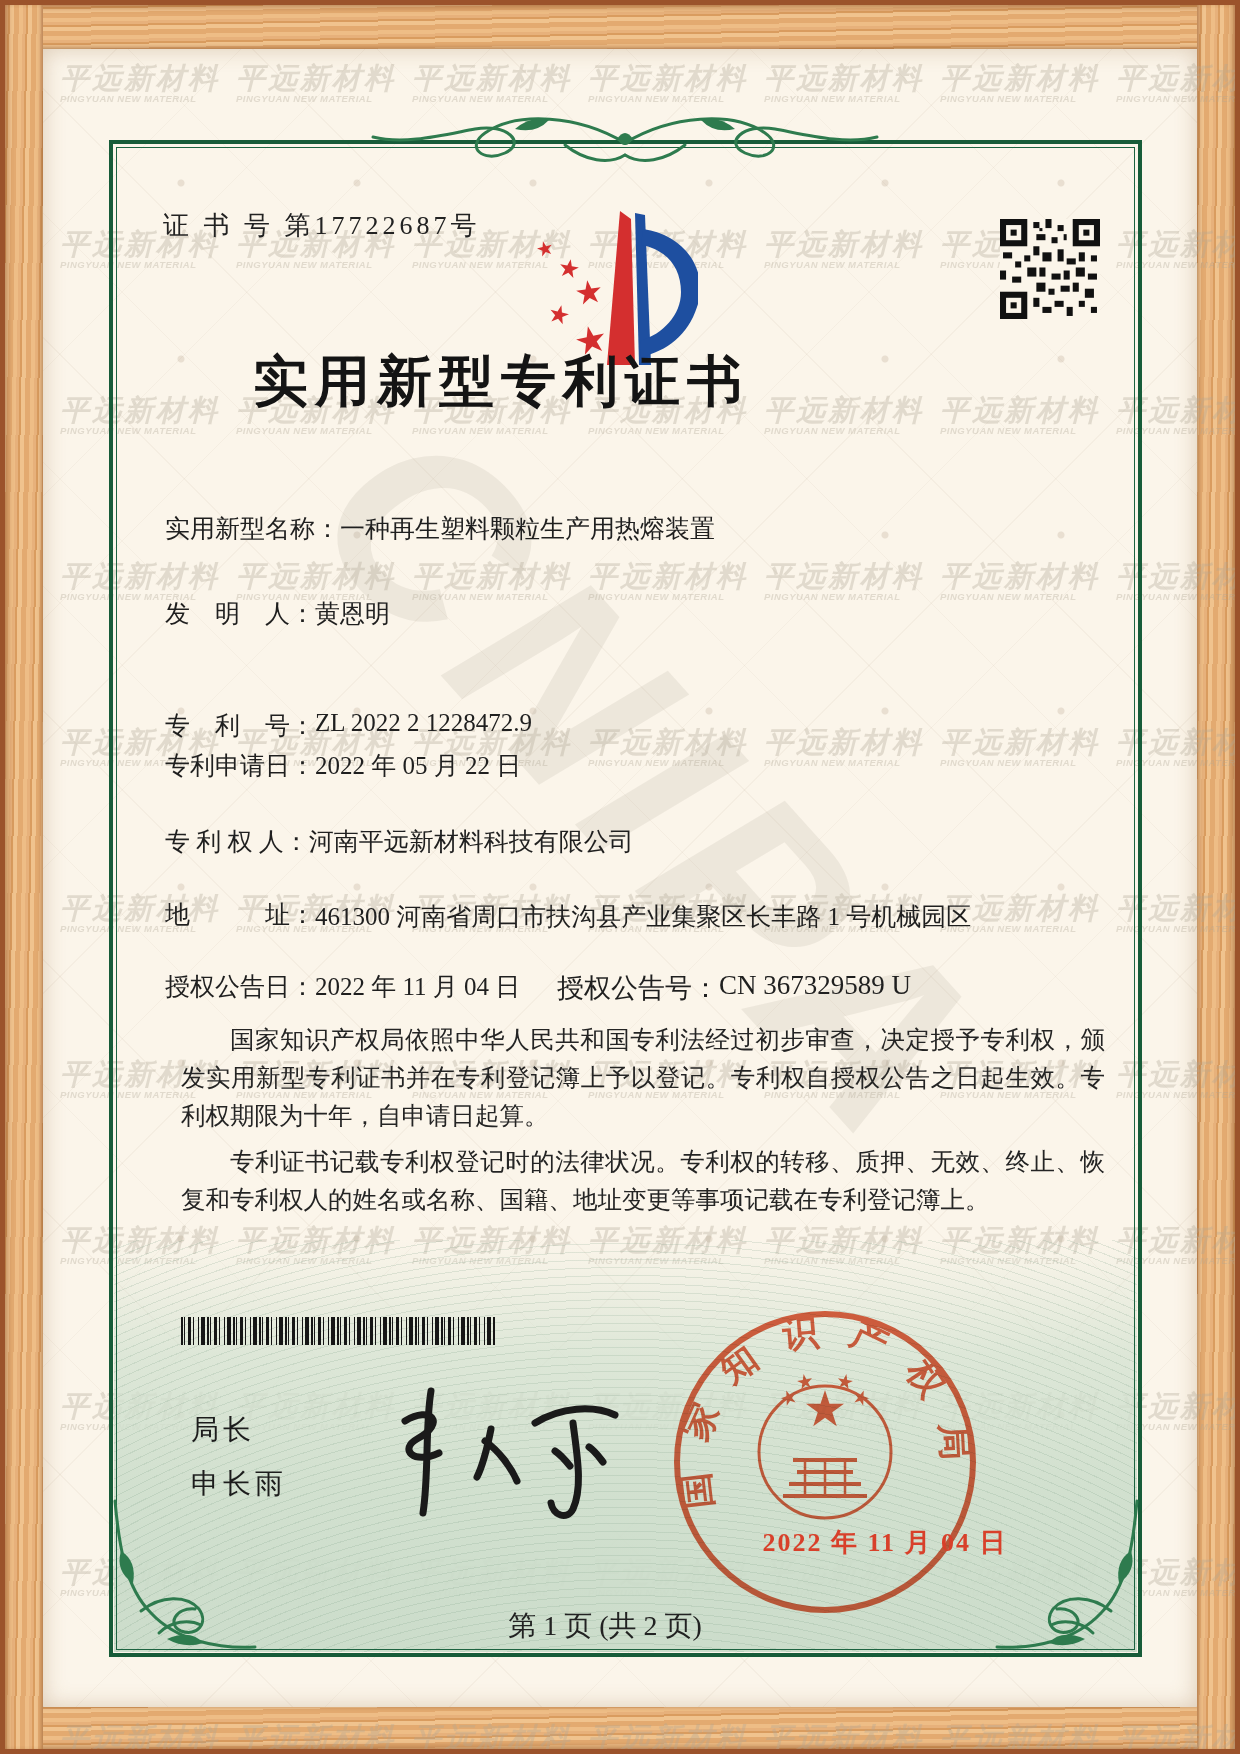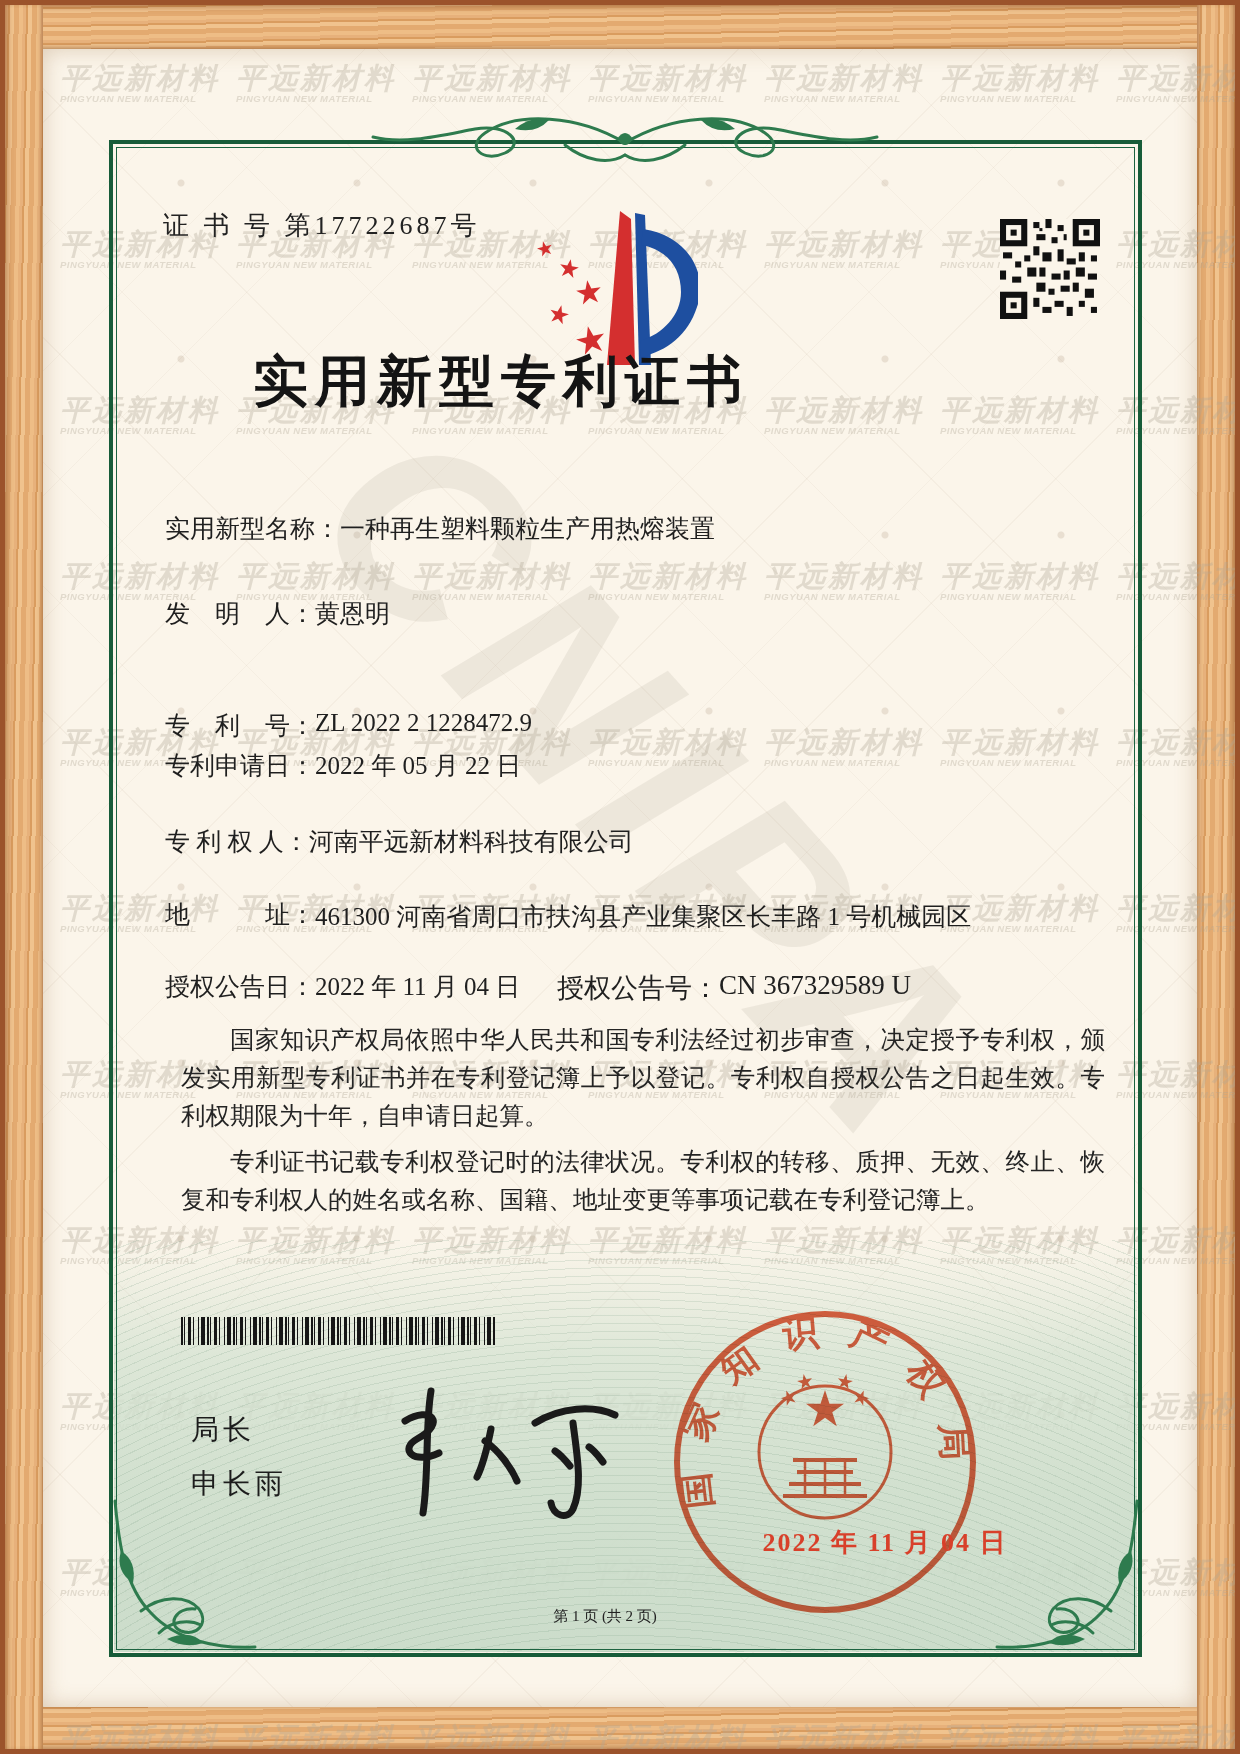--- a/index.html
+++ b/index.html
@@ -58,21 +58,21 @@
     color:#242424;line-height:38px;text-align:justify;}
   .body-text p{margin:0 0 8px 0;text-indent:2em;}
   .barcode{position:absolute;left:176px;top:1312px;width:314px;height:28px;
     background:repeating-linear-gradient(90deg,#161616 0 2px,rgba(0,0,0,0) 2px 3px,#161616 3px 4px,rgba(0,0,0,0) 4px 7px,#161616 7px 10px,rgba(0,0,0,0) 10px 12px,#161616 12px 13px,rgba(0,0,0,0) 13px 17px,#161616 17px 18px,rgba(0,0,0,0) 18px 20px,#161616 20px 24px,rgba(0,0,0,0) 24px 26px);}
   .officer{position:absolute;left:186px;top:1398px;font-family:"Liberation Sans",sans-serif;
     font-size:28px;color:#1c1c1c;line-height:54px;letter-spacing:4px;}
   .sig{position:absolute;left:360px;top:1372px;}
   .seal{position:absolute;left:660px;top:1297px;mix-blend-mode:multiply;opacity:.94;}
   .seal-date{position:absolute;left:740px;top:1520px;width:280px;text-align:center;
     font-size:26px;color:#d8402a;letter-spacing:2px;font-weight:bold;z-index:6;}
-  .page-num{position:absolute;left:0;top:1602px;width:1200px;text-align:center;font-size:15px;color:#222;}
+  .page-num{position:absolute;left:0;top:1602px;width:1200px;text-align:center;font-size:28px;color:#222;}
   .bottom-note{position:absolute;left:0;top:1670px;width:1130px;text-align:center;font-size:25px;color:#1f1f1f;letter-spacing:3px;}
   .logo{position:absolute;left:478px;top:190px;}
   .qr{position:absolute;left:995px;top:214px;width:100px;height:100px;}
 </style>
 </head>
 <body>
 
 <div class="page">
   <div class="wood wood-h wood-top"></div>
   <div class="wood wood-h wood-bottom"></div>

